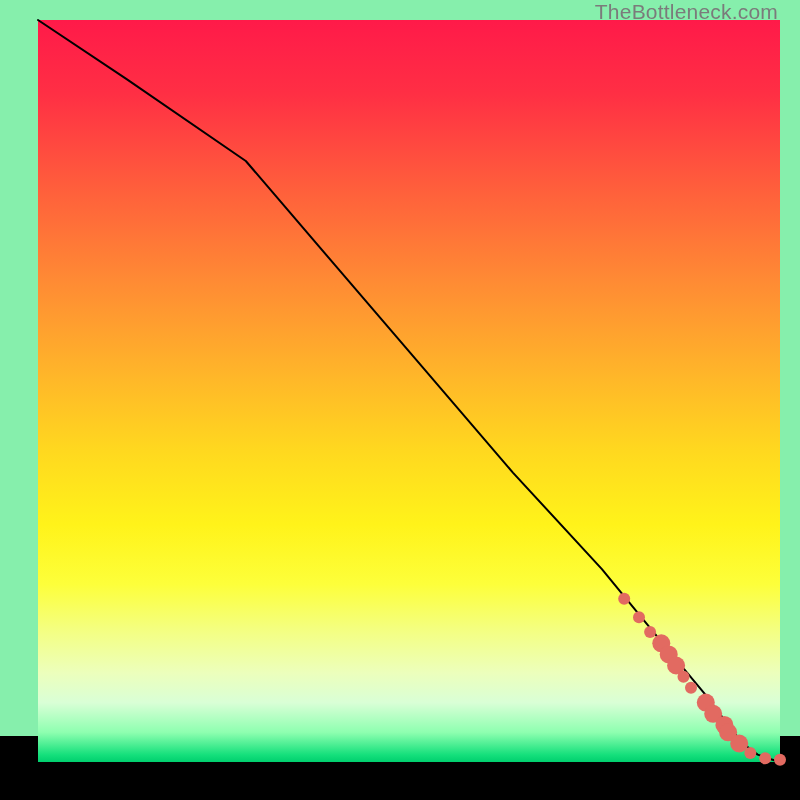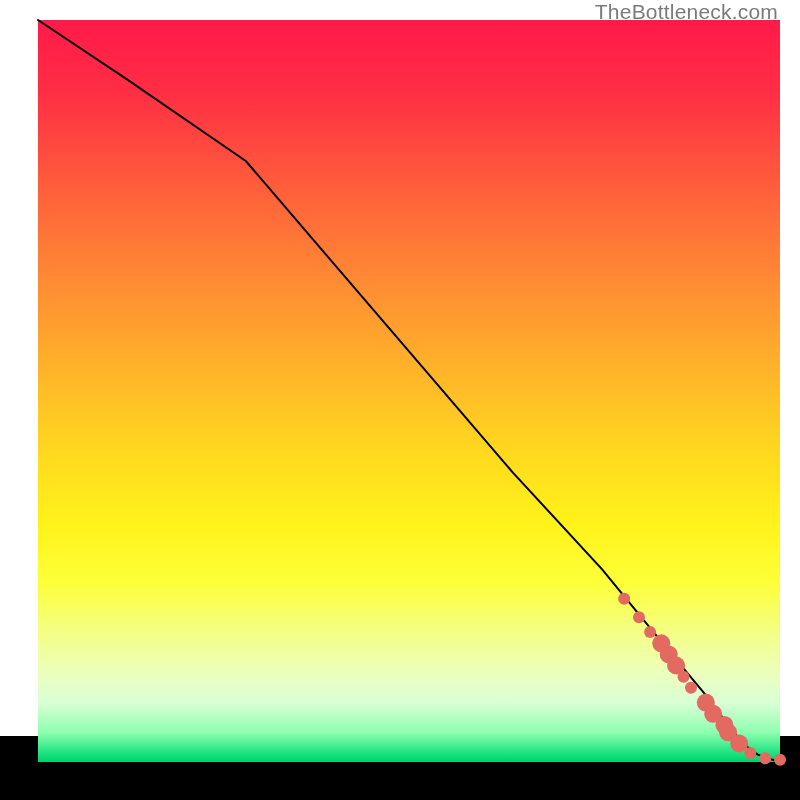--- a/index.html
+++ b/index.html
@@ -8,21 +8,21 @@
     width: 800px;
     height: 800px;
     background: #000;
     font-family: Arial, Helvetica, sans-serif;
     overflow: hidden;
   }
   .stage {
     position: relative;
     width: 800px;
     height: 736px;
-    background: #ffffff;
+    background: #86efac;
   }
   .plot {
     position: absolute;
     left: 38px;
     top: 20px;
     width: 742px;
     height: 742px;
     background: linear-gradient(
       to bottom,
       #ff1a49 0%,

